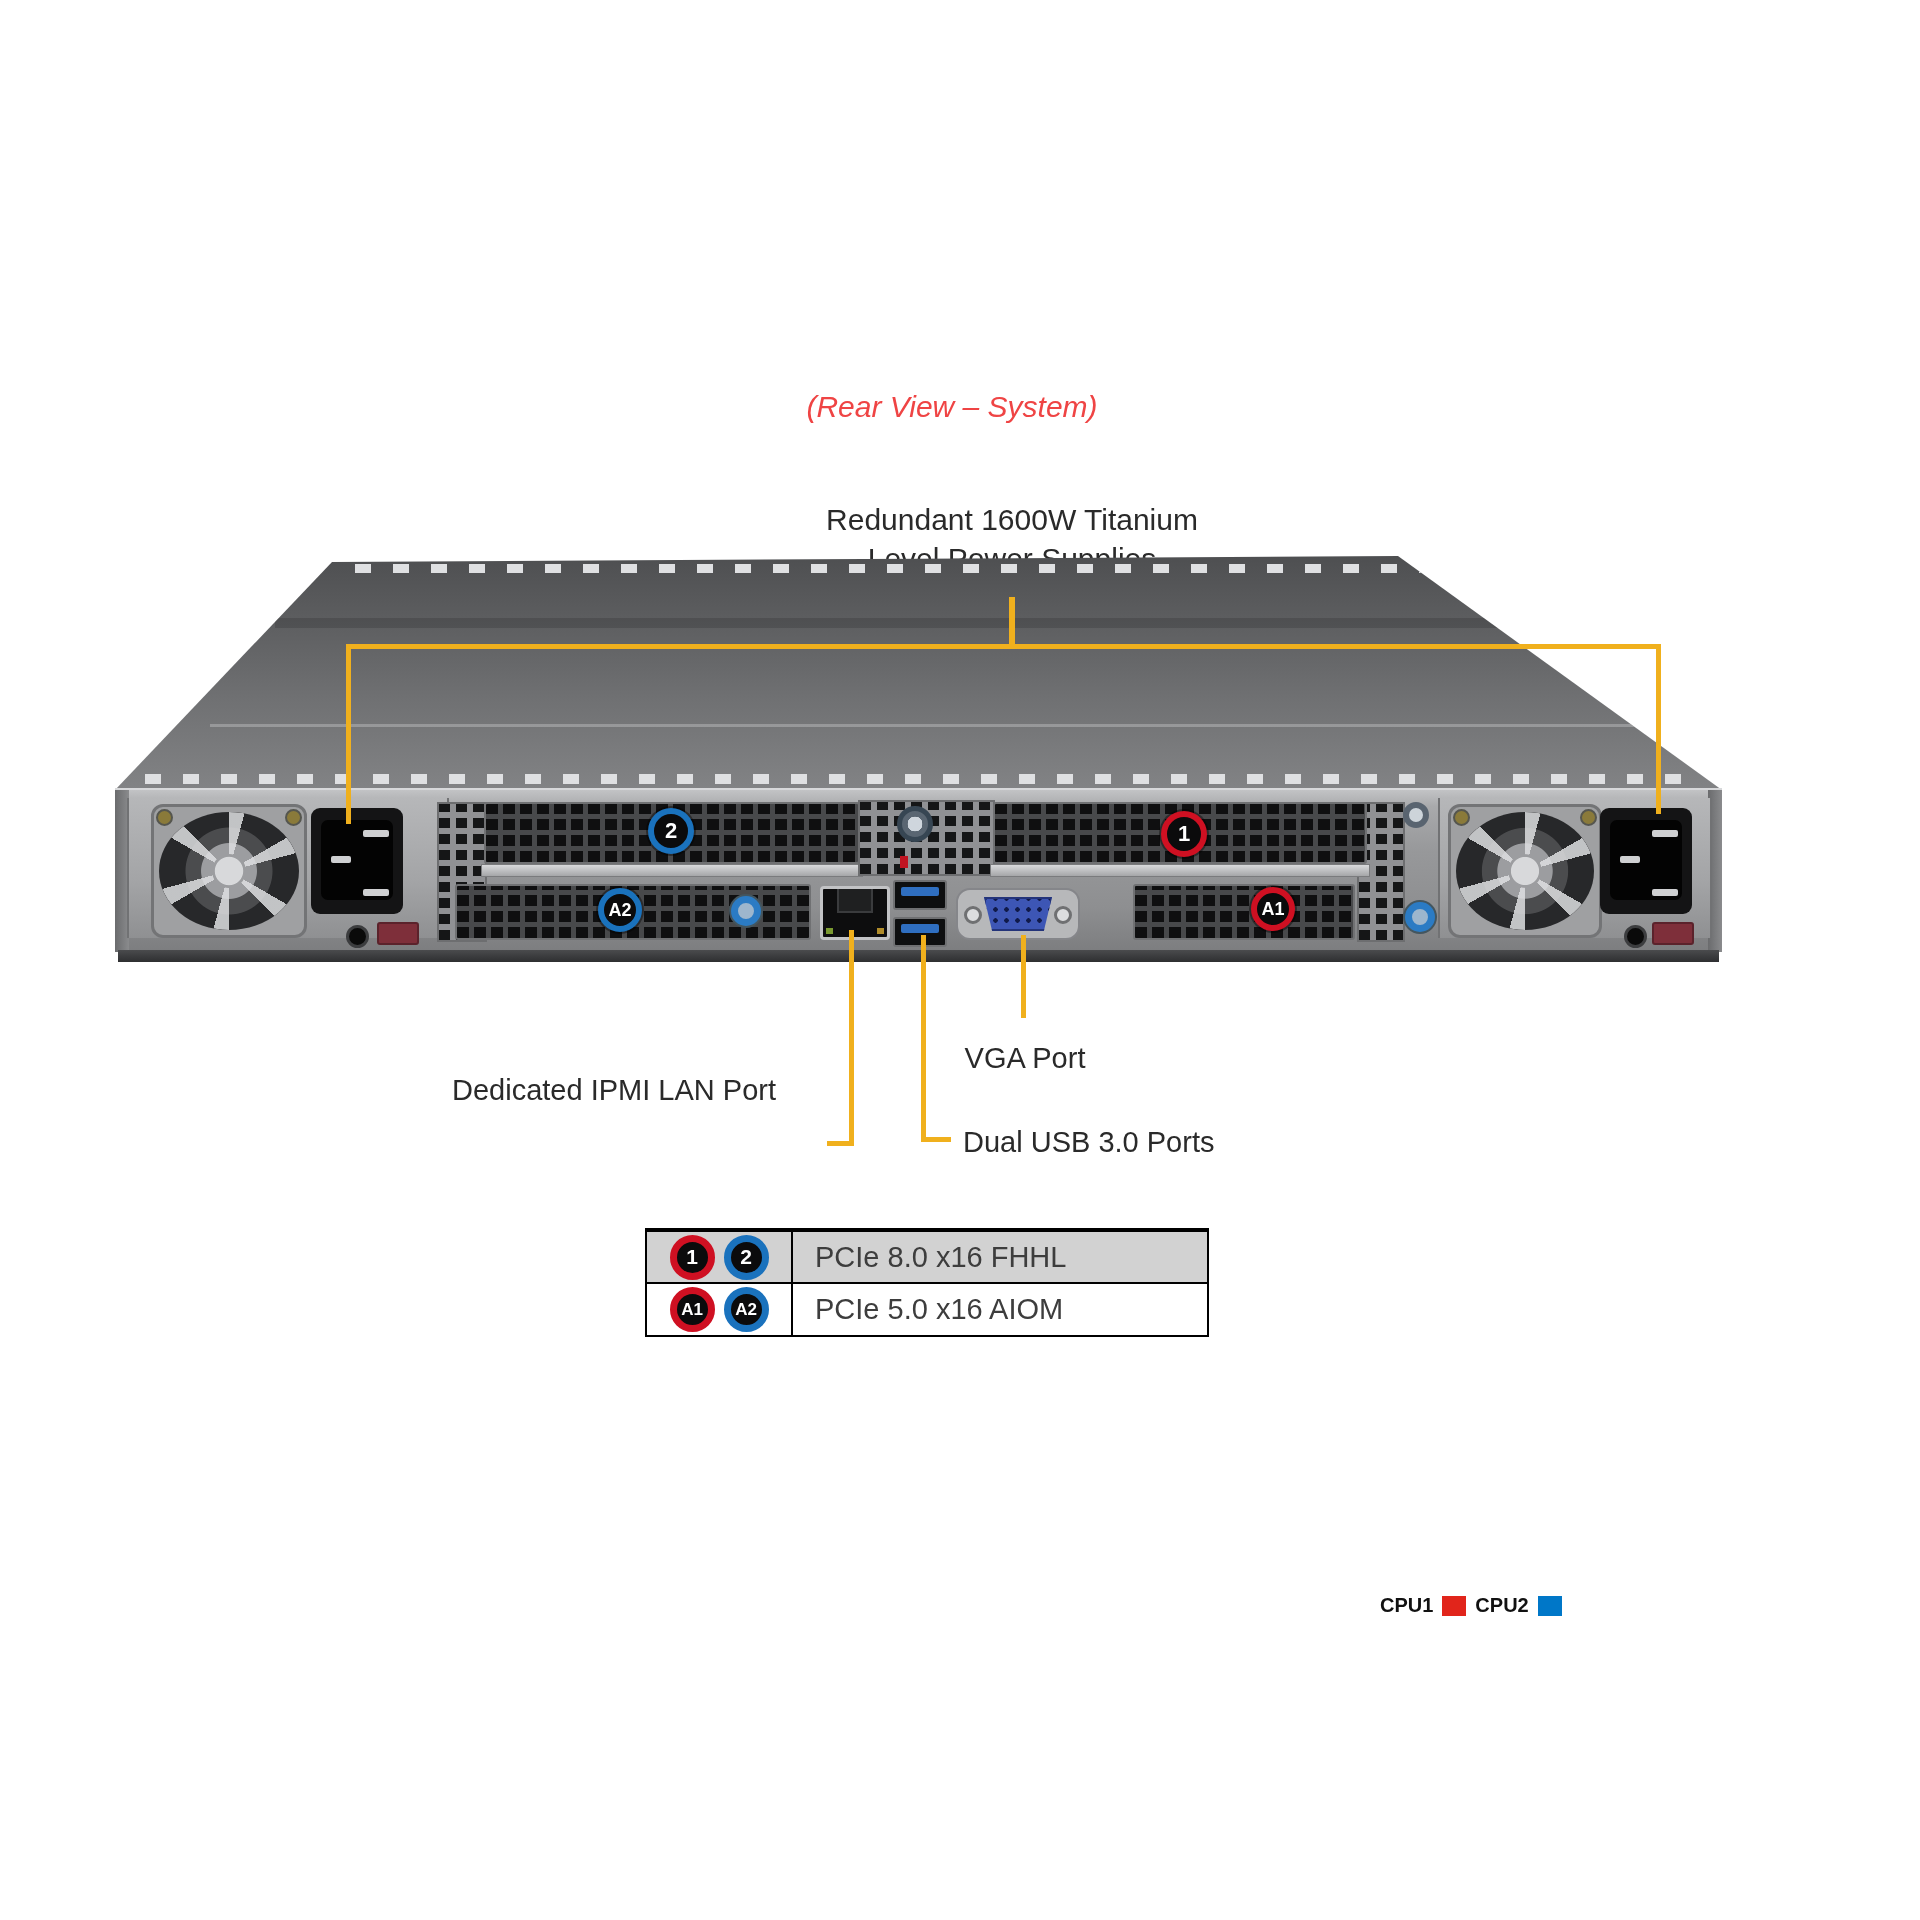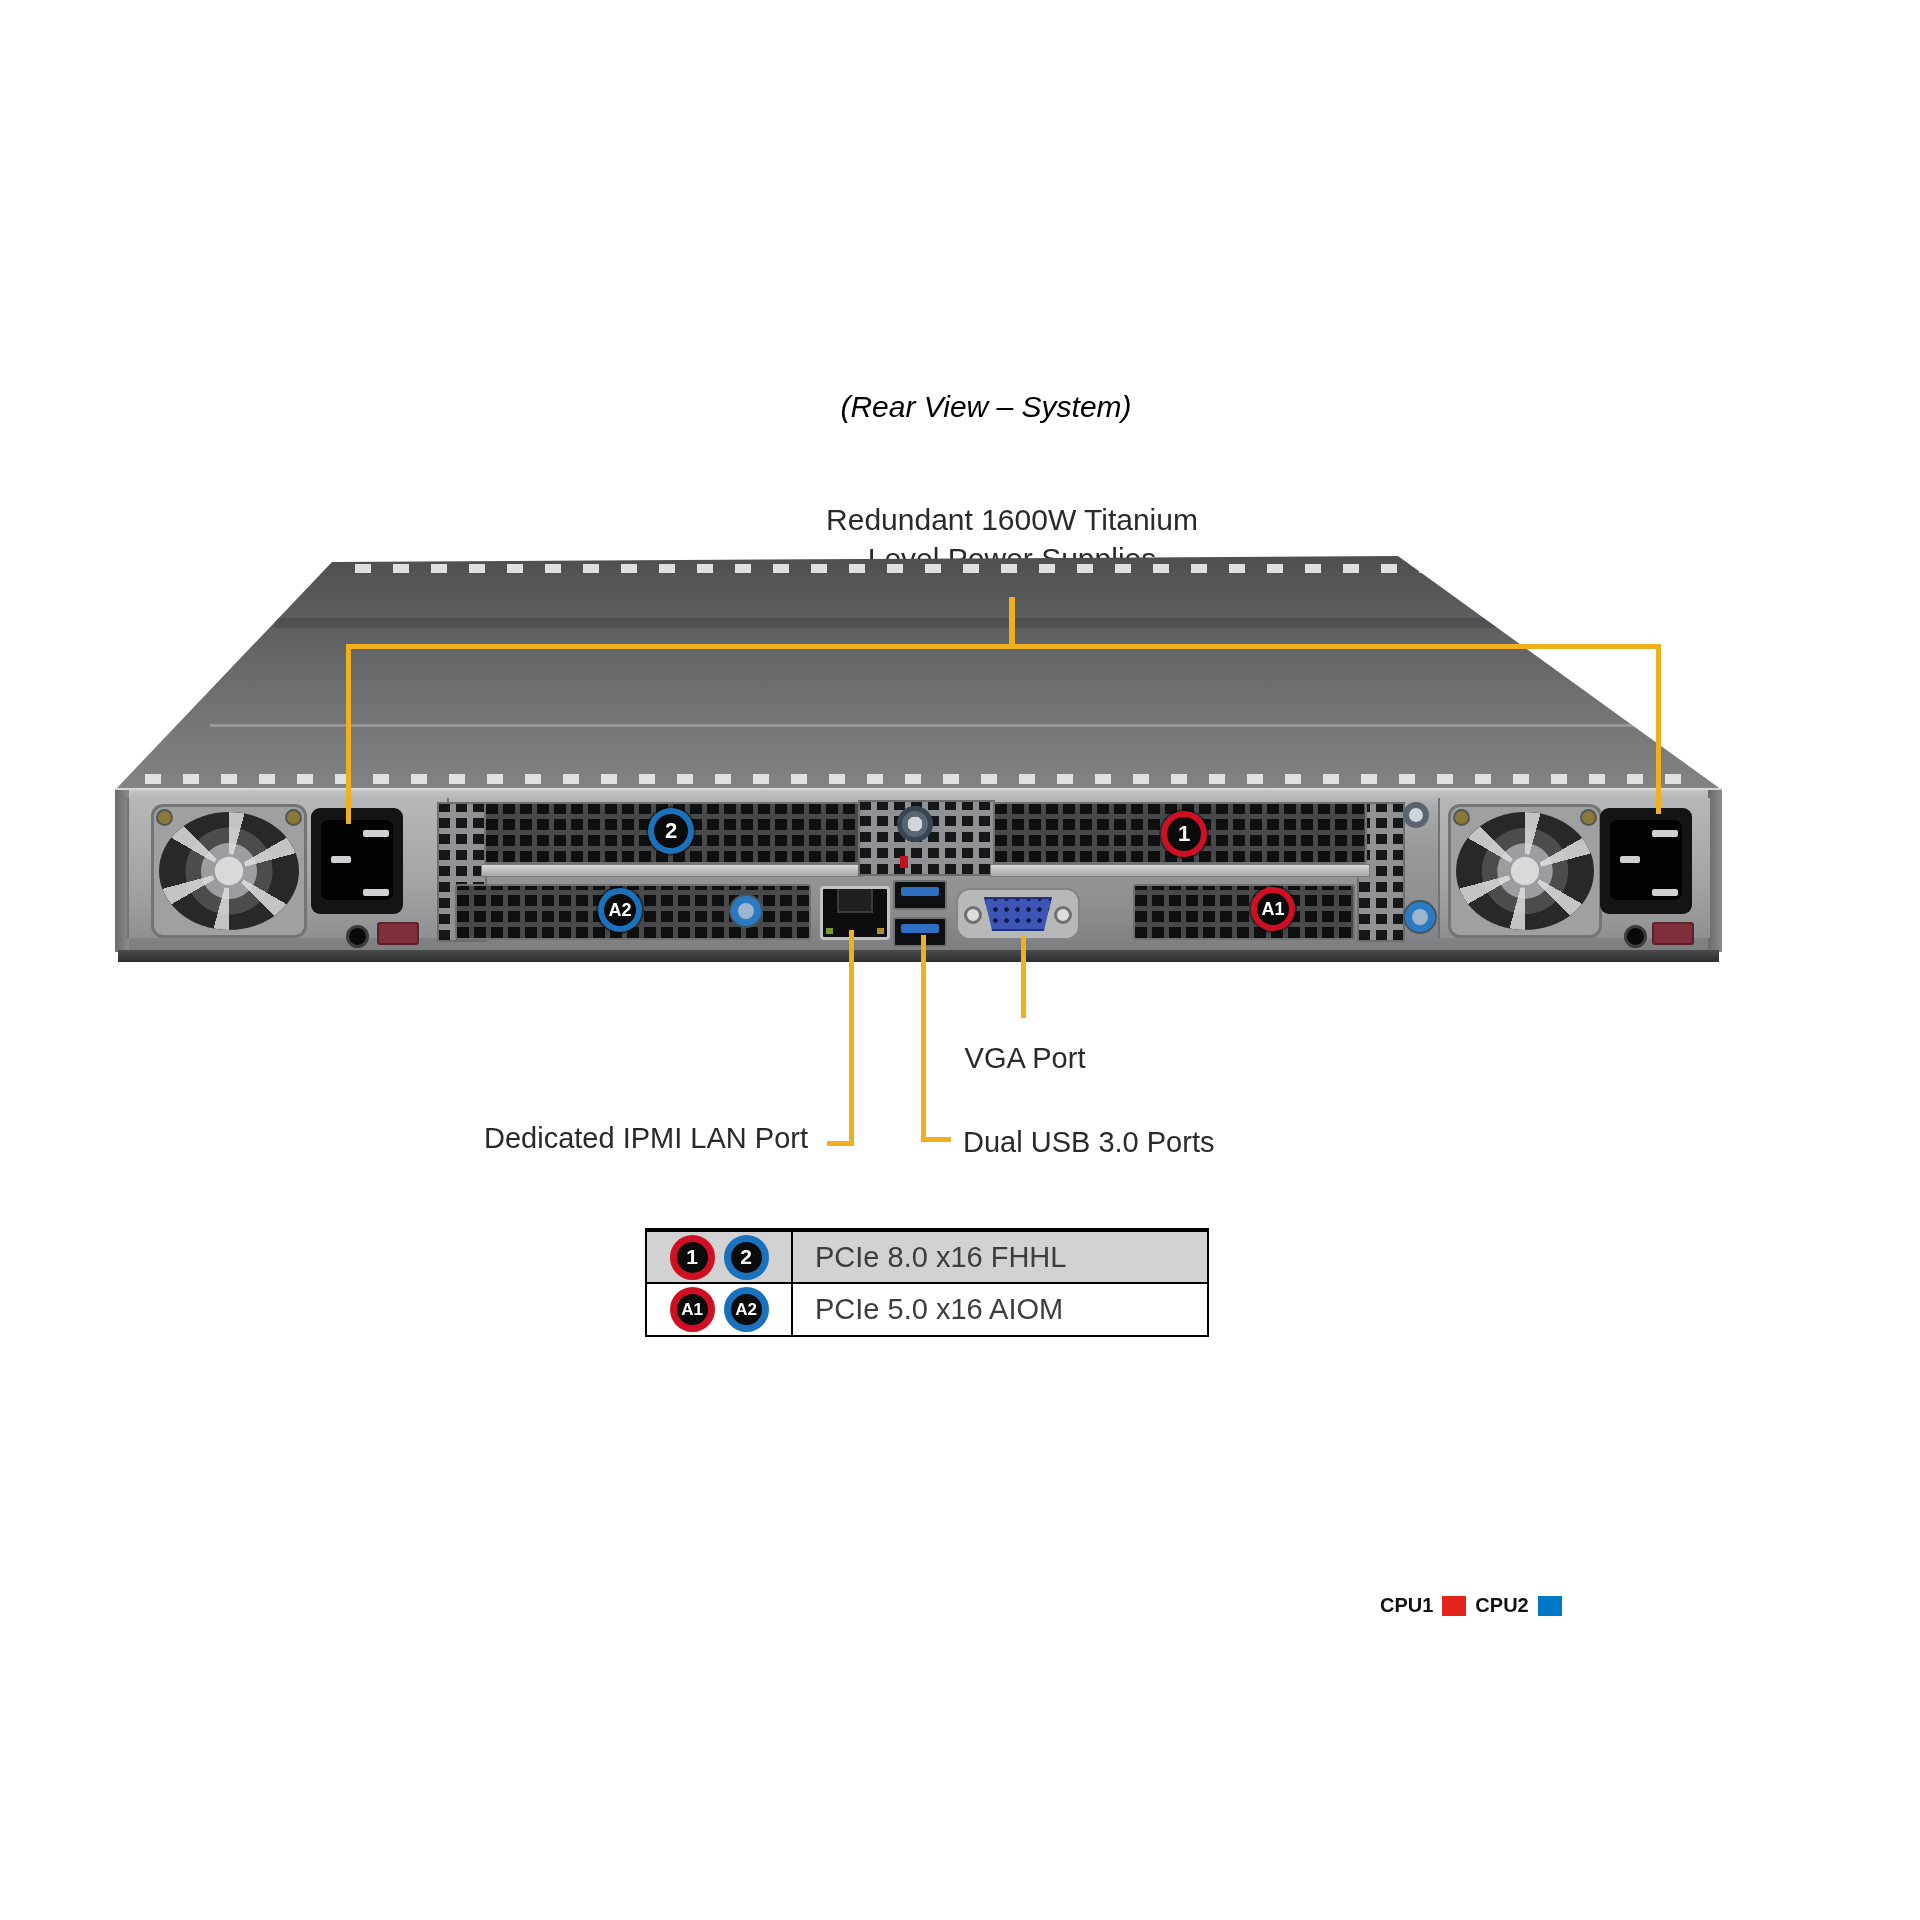--- a/index.html
+++ b/index.html
@@ -1,24 +1,24 @@
 <!DOCTYPE html>
 <html><head>
 <meta charset="utf-8">
 <style>
   html,body{margin:0;padding:0;background:#ffffff;}
   .stage{position:relative;width:1920px;height:1920px;background:#fff;overflow:hidden;
          font-family:"Liberation Sans", sans-serif;color:#1c1c1c;}
   .abs{position:absolute;}
 
   
-  .title{left:952px;top:390px;transform:translateX(-50%);font-size:30px;font-style:italic;color:#000000;white-space:nowrap;margin-left:34px;}
+  .title{left:952px;top:390px;transform:translateX(-50%);font-size:30px;font-style:italic;color:#ef4444;white-space:nowrap;}
   .psu-label{left:1012px;top:500px;transform:translateX(-50%);font-size:30px;line-height:39px;text-align:center;color:#2a2a2a;white-space:nowrap;}
   .lbl{font-size:29px;color:#2a2a2a;white-space:nowrap;}
-  .lbl-ipmi{left:420px;top:1122px;width:388px;text-align:right;}
+  .lbl-ipmi{left:420px;top:1074px;width:388px;text-align:center;}
   .lbl-usb{left:963px;top:1126px;}
   .lbl-vga{left:1025px;top:1042px;transform:translateX(-50%);text-align:center;}
 
   
   .yline{background:#f0b01d;}
 
   
   .top-face{left:115px;top:556px;width:1607px;height:234px;
     background:linear-gradient(180deg,#4e4f51 0%,#5d5e60 28%,#707173 62%,#828385 100%);
     clip-path:polygon(217px 6px,1283px 0px,1607px 234px,0px 234px);}

